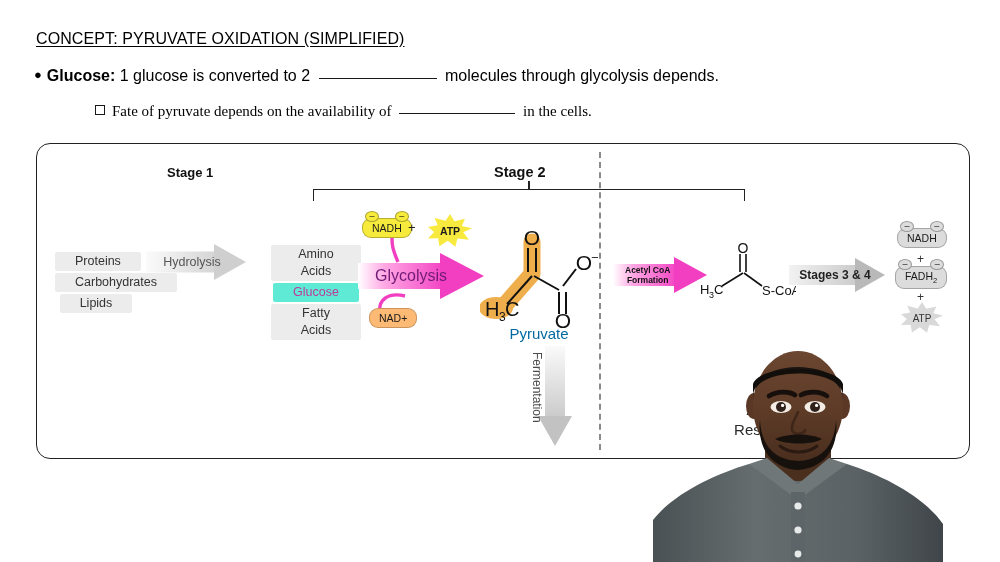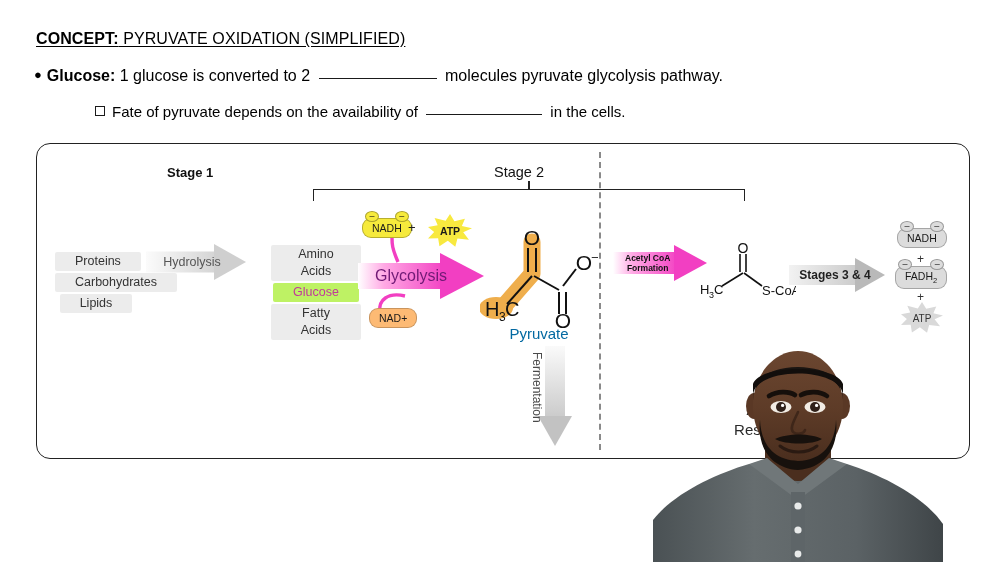--- a/index.html
+++ b/index.html
@@ -10,80 +10,80 @@
     color:#000;
     position:relative;
   }
   #stage{position:absolute;left:0;top:0;width:1000px;height:562px;}
 
   
   .concept-line{
     position:absolute;left:36px;top:30px;
     font-size:16px;letter-spacing:.1px;white-space:nowrap;
   }
-  .concept-line .kw{font-weight:bold;text-decoration:underline;text-underline-offset:2px;}
+  .concept-line .kw{font-weight:normal;text-decoration:underline;text-underline-offset:2px;}
   .concept-line .rest{text-decoration:underline;text-underline-offset:2px;}
 
   .bullet-line{
     position:absolute;left:34px;top:67px;
     font-size:16px;white-space:nowrap;
   }
   .bullet-dot{font-size:13px;vertical-align:2px;margin-right:5px;}
   .bullet-line b{font-weight:bold;}
   .blank{
     display:inline-block;border-bottom:1.6px solid #1a1a1a;
     vertical-align:2px;margin:0 4px;
   }
   .blank.b1{width:118px;}
   .blank.b2{width:116px;}
 
   .sub-line{
     position:absolute;left:95px;top:103px;
-    font-size:15px;white-space:nowrap;
+    font-size:15px;white-space:nowrap;font-family:Liberation Serif, serif;
   }
   .sq{
     display:inline-block;width:8px;height:8px;border:1.4px solid #1a1a1a;
     margin-right:7px;vertical-align:1px;
   }
 
   
   .panel{
     position:absolute;left:36px;top:143px;width:934px;height:316px;
     border:1.8px solid #222;border-radius:14px;background:#fff;
     box-sizing:border-box;
   }
 
   
   .stage1-label{
     position:absolute;left:167px;top:165px;
     font-size:13px;font-weight:bold;color:#111;
   }
   .stage2-label{
     position:absolute;left:494px;top:164px;
-    font-size:14.5px;font-weight:normal;color:#111;
+    font-size:14.5px;font-weight:bold;color:#111;
   }
   .bracket{
     position:absolute;left:313px;top:189px;width:432px;height:12px;
     border:1.8px solid #222;border-bottom:none;
     box-sizing:border-box;
   }
   .bracket-tick{
     position:absolute;left:528px;top:181px;width:1.8px;height:9px;background:#222;
   }
 
   
   .divider{
     position:absolute;left:599px;top:152px;width:0;height:298px;
     border-left:2px dashed #8a8a8a;
   }
 
   
   .stack{position:absolute;text-align:center;font-size:12.5px;line-height:17px;color:#333;}
   .stack span{display:inline-block;padding:1px 20px;background:#ececec;border-radius:2px;margin:1px 0;}
-  .stack span.glucose{background:#bef264;color:#c0399a;}
+  .stack span.glucose{background:#5eead4;color:#c0399a;}
   #stack-left{left:55px;top:251px;width:82px;}
   #stack-mid{left:271px;top:244px;width:90px;}
 
   
   .gray-arrow{
     position:absolute;display:flex;align-items:center;justify-content:center;
     font-size:12.5px;color:#555;
   }
   .gray-arrow .body{
     position:absolute;left:0;top:50%;transform:translateY(-50%);
@@ -138,21 +138,21 @@
   .pink-arrow .plbl{
     position:absolute;z-index:4;white-space:nowrap;
     left:0;top:50%;transform:translateY(-50%);
   }
 
   #arrow-glyc{left:358px;top:253px;width:128px;height:46px;}
   #arrow-glyc .pbody{width:88px;height:26px;}
   #arrow-glyc .phead{left:82px;border-width:23px 0 23px 44px;}
   #arrow-glyc .plbl{left:17px;font-size:16px;color:#701a75;}
 
-  #arrow-acoa{left:613px;top:245px;width:96px;height:36px;}
+  #arrow-acoa{left:613px;top:257px;width:96px;height:36px;}
   #arrow-acoa .pbody{width:66px;height:22px;}
   #arrow-acoa .phead{left:61px;border-width:18px 0 18px 33px;}
   #arrow-acoa .plbl{left:12px;font-size:8.5px;font-weight:bold;color:#111;line-height:10px;text-align:center;}
 
   
   #curves{position:absolute;left:0;top:0;width:1000px;height:562px;pointer-events:none;}
 
   
   .badge{
     position:absolute;display:flex;align-items:center;justify-content:center;
@@ -223,21 +223,21 @@
 </head>
 <body>
 
 <div id="stage">
 
   <div class="concept-line">
     <span class="kw">CONCEPT:</span><span class="rest"> PYRUVATE OXIDATION (SIMPLIFIED)</span>
   </div>
 
   <div class="bullet-line">
-    <span class="bullet-dot">●</span><b>Glucose:</b><span> 1 glucose is converted to 2 </span><span class="blank b1"></span><span> molecules pyruvate glycolysis pathway.</span>
+    <span class="bullet-dot">●</span><b>Glucose:</b><span> 1 glucose is converted to 2 </span><span class="blank b1"></span><span> molecules through glycolysis depends.</span>
   </div>
 
   <div class="sub-line">
     <span class="sq"></span><span>Fate of pyruvate depends on the availability of </span><span class="blank b2"></span><span> in the cells.</span>
   </div>
 
   <div class="panel"></div>
 
   <div class="stage1-label">Stage 1</div>
   <div class="stage2-label">Stage 2</div>

